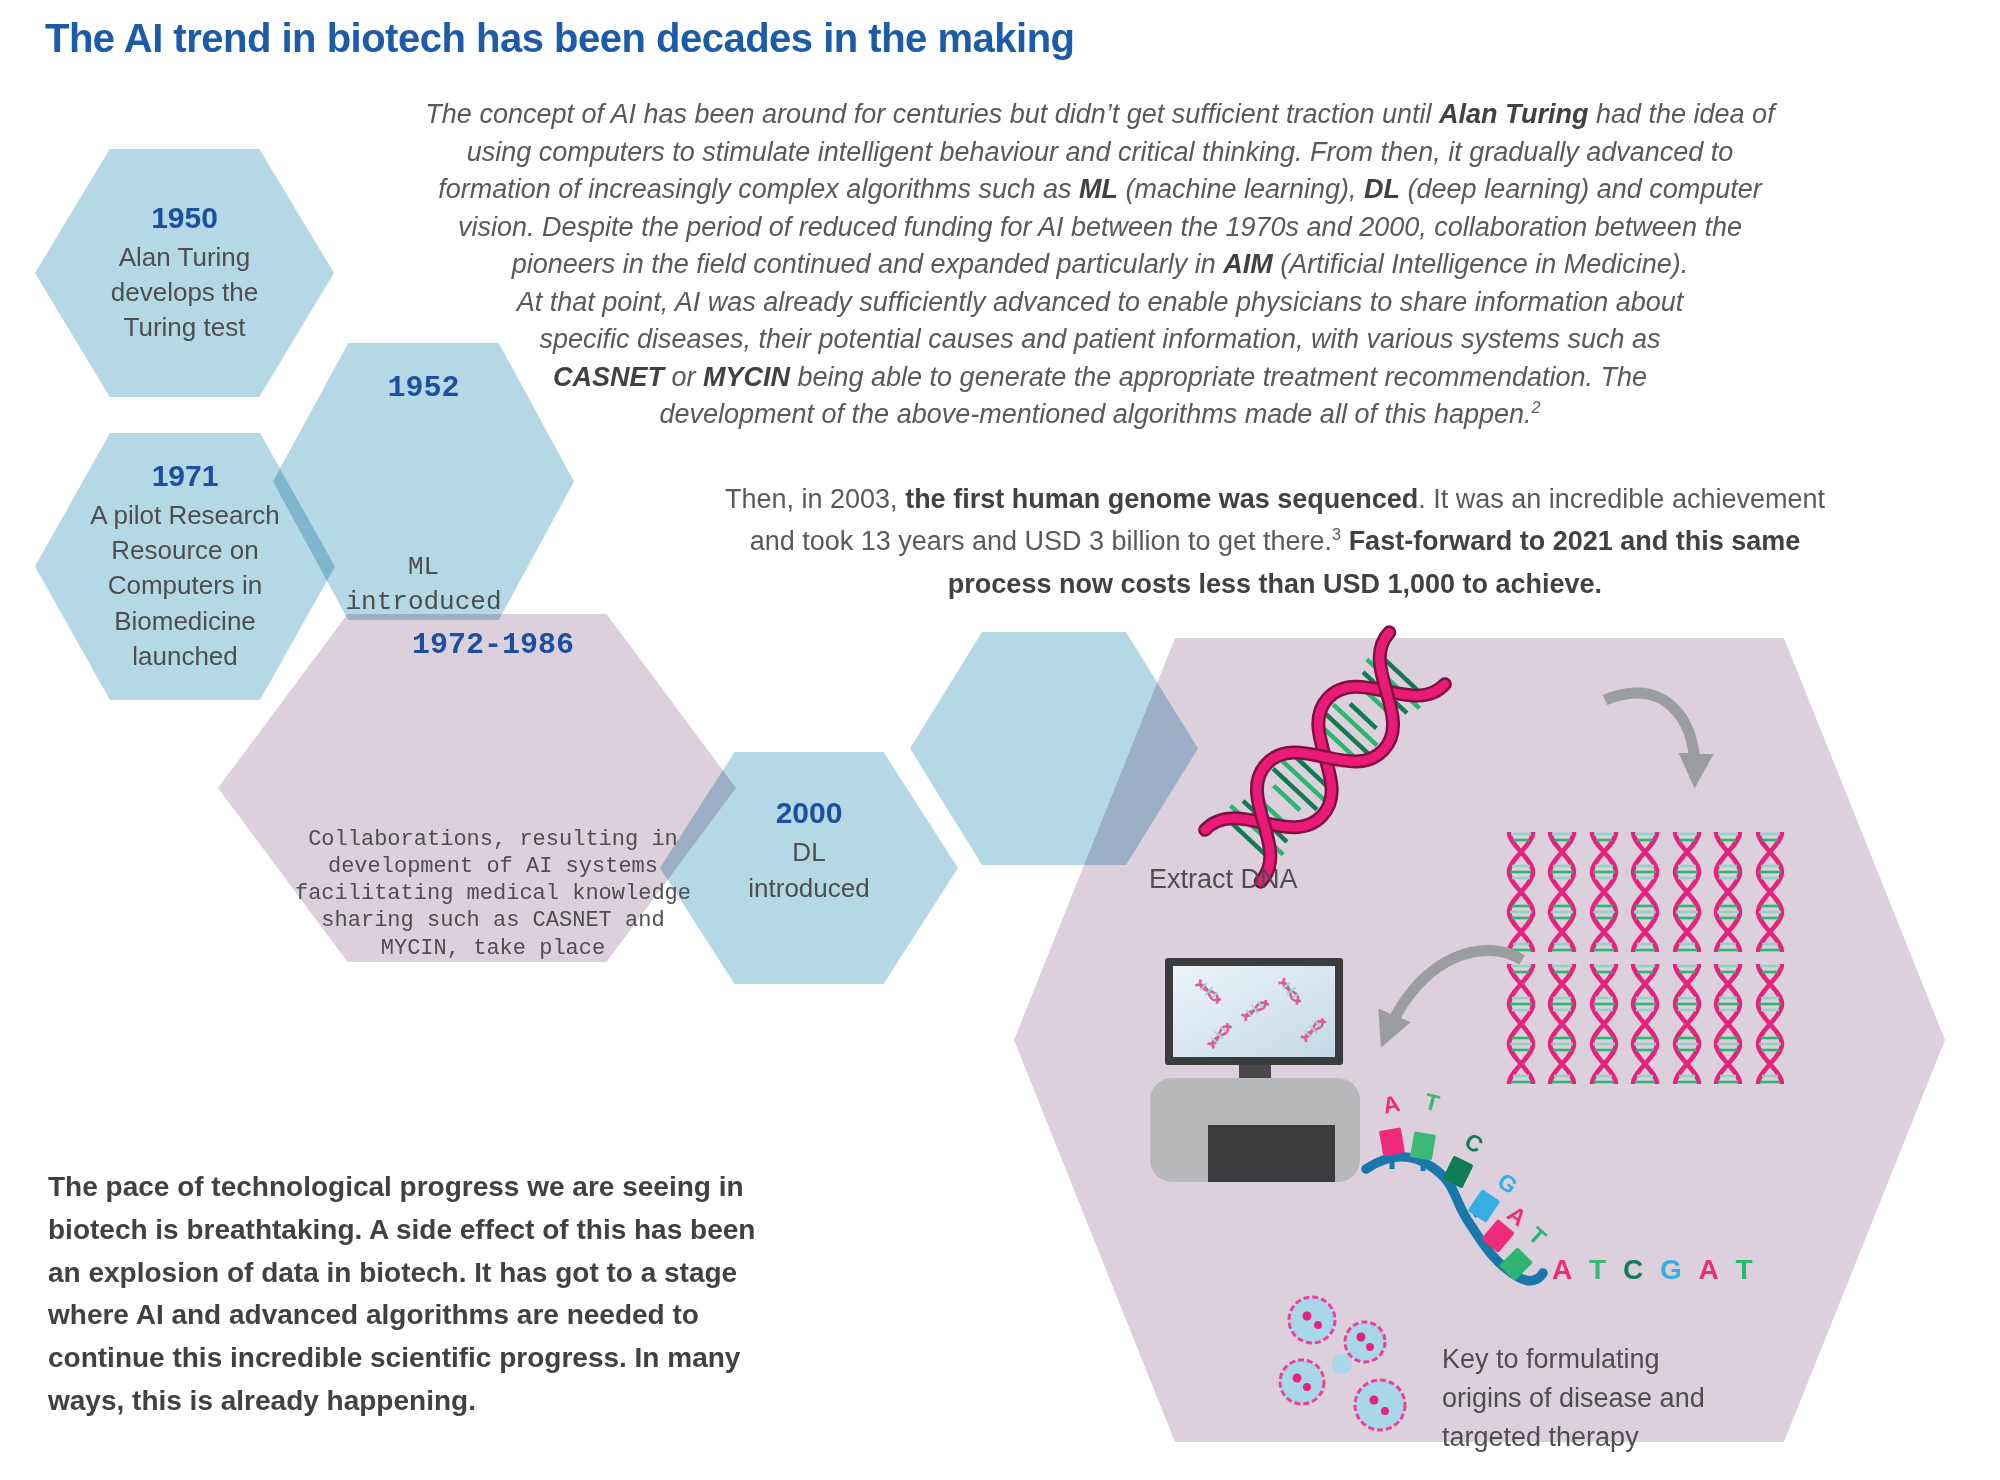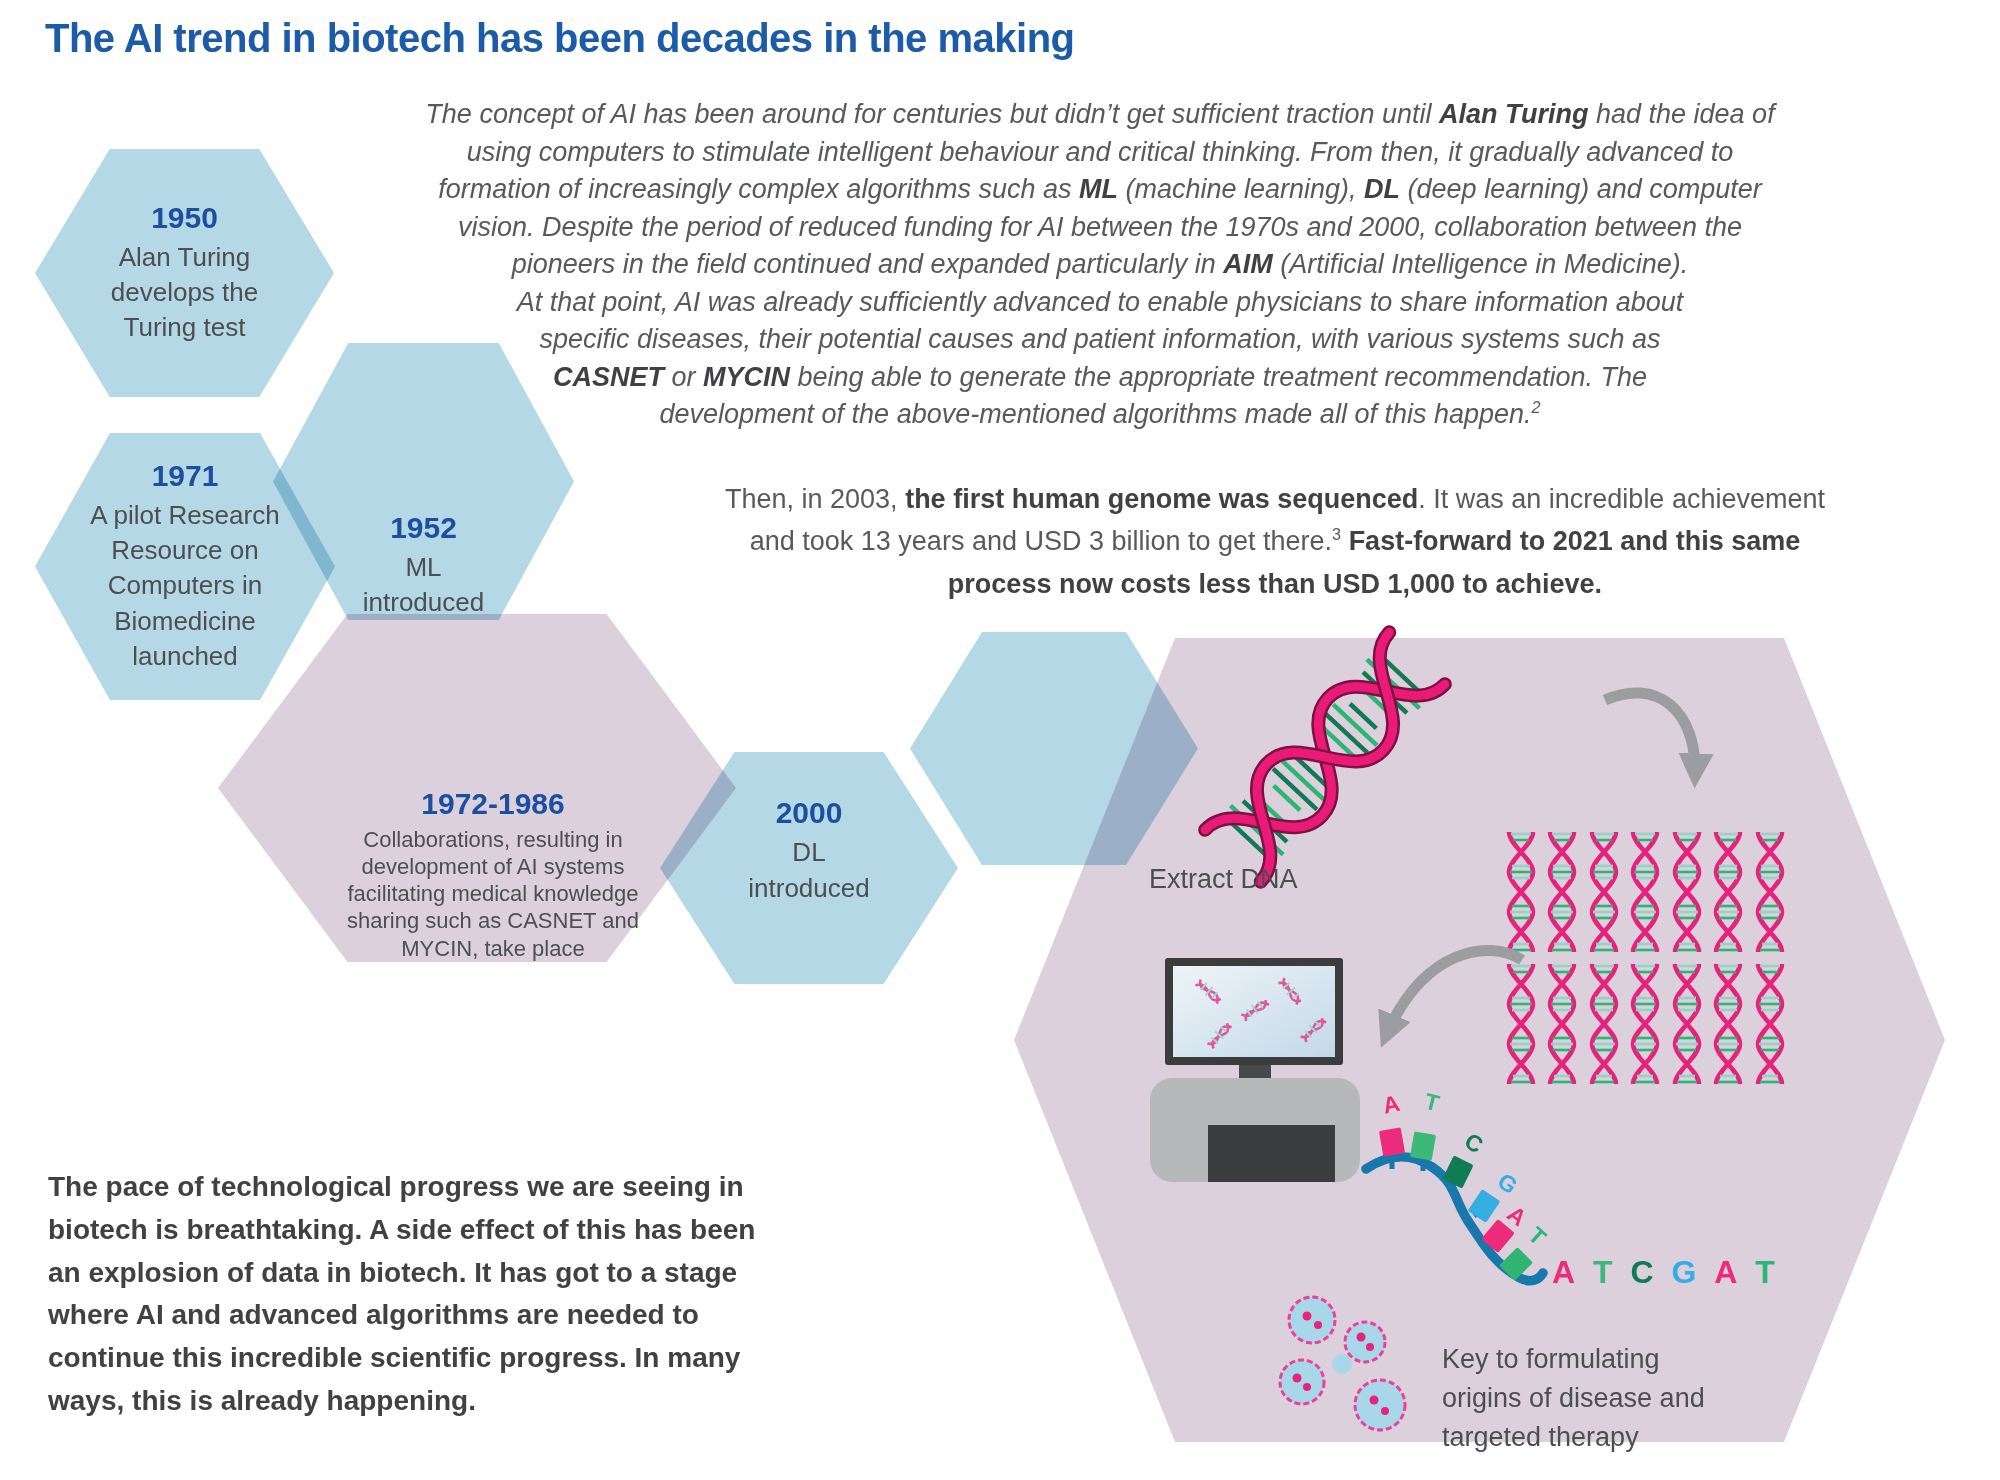--- a/index.html
+++ b/index.html
@@ -16,28 +16,28 @@
   .closing{left:48px;top:1166px;width:800px;font-size:28px;font-weight:700;color:#414042;
            line-height:1.53;text-align:left;}
   
   .hex{position:absolute;clip-path:polygon(25% 0,75% 0,100% 50%,75% 100%,25% 100%,0 50%);}
   .hex-blue{background:#b5d8e6;mix-blend-mode:multiply;}
   .hex-purple{background:#dbd0dc;}
   .hex-big{clip-path:polygon(17.3% 0,82.7% 0,100% 50%,82.7% 100%,17.3% 100%,0 50%);}
   .hex-text{position:absolute;display:flex;flex-direction:column;align-items:center;
             text-align:center;z-index:6;}
   .jc{justify-content:center;}
-  .js{justify-content:flex-end;}
+  .js{justify-content:space-between;font-family:Liberation Mono, monospace;}
   .hex-year{font-size:30px;font-weight:700;color:#1c4f9e;margin-bottom:5px;}
   .hex-body{font-size:26px;color:#4d4e50;line-height:1.35;white-space:pre-line;}
   .hex-body.purple-body{font-size:22px;line-height:1.24;}
   
   .lbl{position:absolute;font-size:27px;color:#4d4e50;line-height:1.45;white-space:pre-line;
        text-align:left;z-index:5;}
-  .seq-row{position:absolute;left:1552px;top:1254px;z-index:5;font-size:32px;font-weight:700;
+  .seq-row{position:absolute;left:1552px;top:1254px;z-index:5;font-size:28px;font-weight:700;
            letter-spacing:0;}
   .seq-row span{display:inline-block;margin-right:9px;}
   .gfx{position:absolute;left:960px;top:620px;width:1000px;height:840px;z-index:4;}
 </style>
 </head>
 <body>
 
 <div class="canvas">
 
   <h1 class="title">The AI trend in biotech has been decades in the making</h1>

